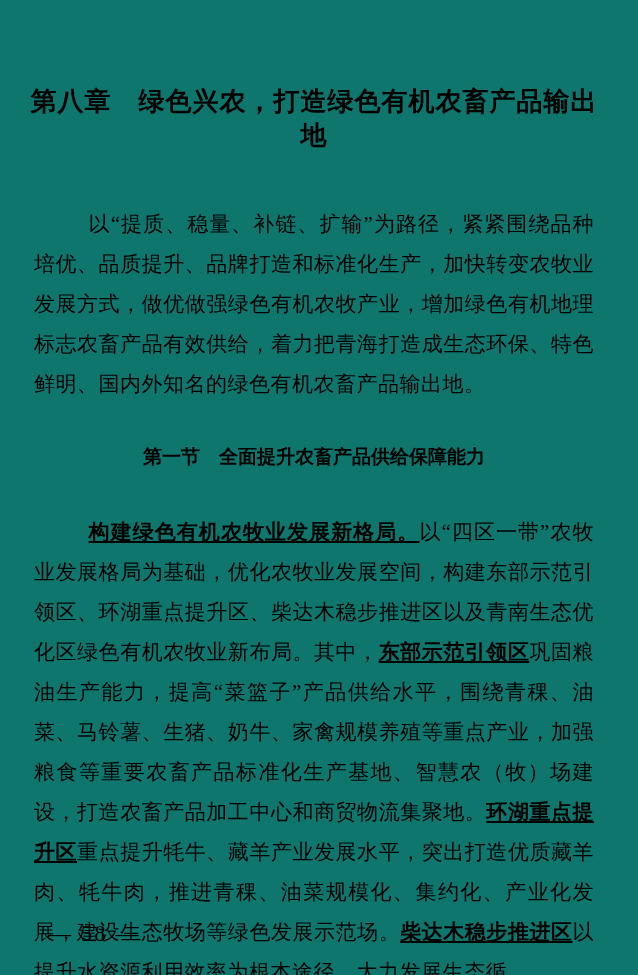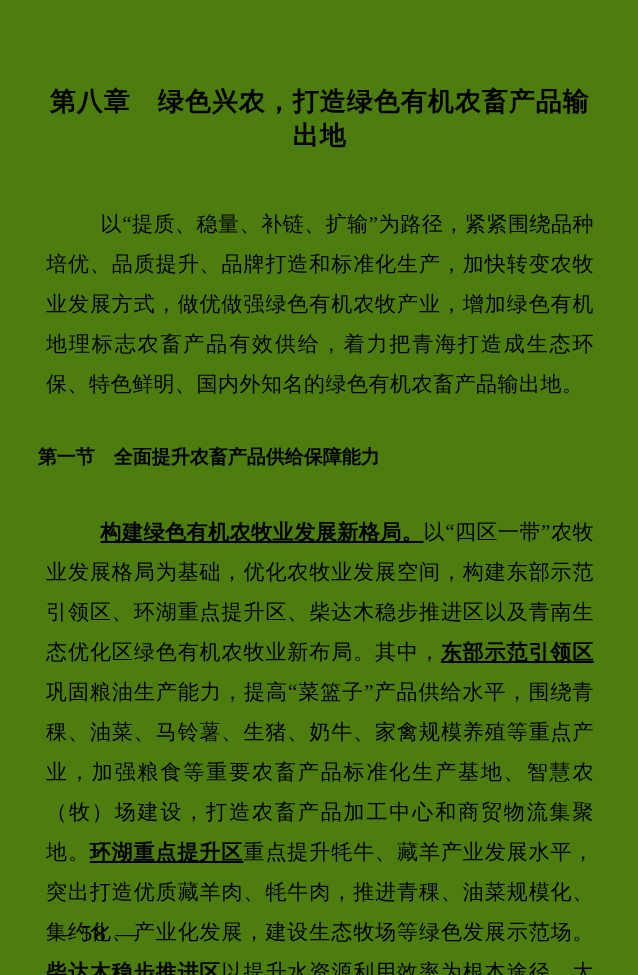--- a/index.html
+++ b/index.html
@@ -4,25 +4,25 @@
 <style>
   html, body {
     margin: 0;
     padding: 0;
     background: #ffffff;
   }
   .page {
     position: relative;
     width: 638px;
     height: 975px;
-    background: #4d7c0f;
+    background: #0f766e;
     color: #000000;
     font-family: "Liberation Serif", serif;
     box-sizing: border-box;
-    padding: 70px 36px 0 38px;
+    padding: 70px 36px 0 26px;
     overflow: hidden;
   }
   .chapter-title {
     font-family: "Liberation Sans", sans-serif;
     font-size: 26px;
     font-weight: bold;
     text-align: center;
     letter-spacing: 1px;
     margin: 14px 0 0 0;
     line-height: 34px;
@@ -34,21 +34,21 @@
     text-indent: 2.6em;
     margin: 8px;
     letter-spacing: 0.5px;
   }
   .para-intro {
     margin-top: 52px;
   }
   .section-title {
     font-size: 19px;
     font-weight: bold;
-    text-align: left;
+    text-align: center;
     margin: 40px 0 0 0;
     line-height: 26px;
   }
   .para-main {
     margin-top: 42px;
   }
   .bold-run {
     font-weight: bold;
     text-decoration: underline;
   }

